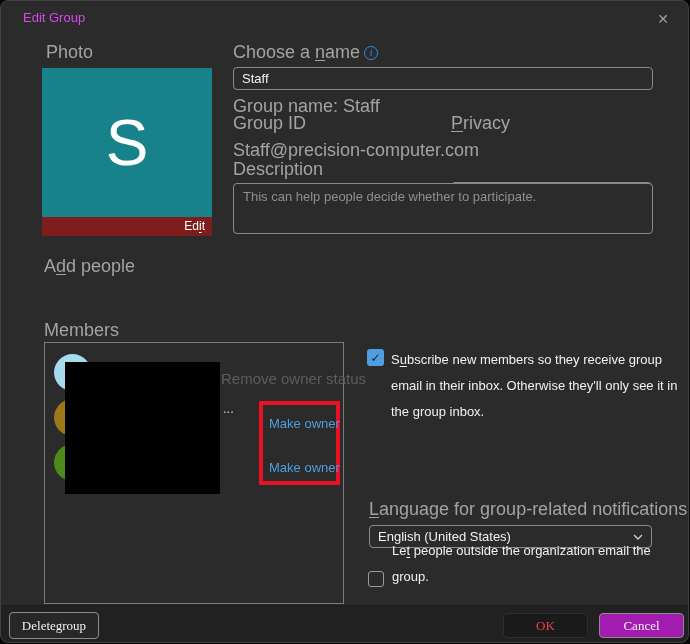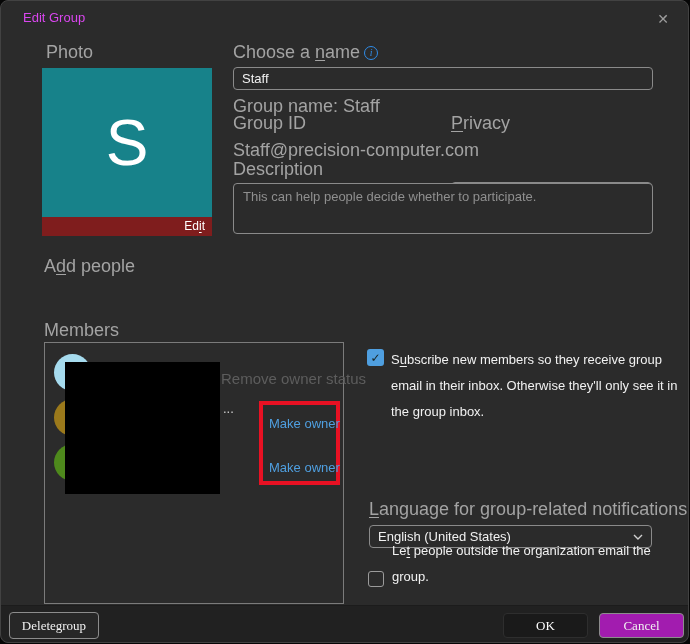--- a/index.html
+++ b/index.html
@@ -70,21 +70,21 @@
   .opt-text { position: absolute; font-size: 13px; color: #f1f1f1; line-height: 26px; }
 
   
   .footer { position: absolute; left: 0; right: 0; bottom: 0; height: 37px;
     background: #212121; border-top: 1px solid #1c1c1c; border-radius: 0 0 8px 8px; }
   .btn { position: absolute; font-size: 13px; font-family: Liberation Serif, serif; border-radius: 4px;
     display: flex; align-items: center; justify-content: center; cursor: default; }
   .btn-delete { left: 8px; top: 611px; width: 90px; height: 27px;
     background: #272727; border: 1px solid #8c8c8c; color: #f1f1f1; }
   .btn-ok { left: 502px; top: 612px; width: 85px; height: 25px;
-    background: #1a1a1a; border: 1px solid #2e2e2e; color: #ffffff; }
+    background: #1a1a1a; border: 1px solid #2e2e2e; color: #ef4444; }
   .btn-cancel { left: 598px; top: 612px; width: 85px; height: 25px;
     background: #a21caf; border: 1px solid #8c8c8c; color: #f1f1f1; }
 
   svg { display: block; }
 </style>
 </head>
 <body>
 
 <div class="dialog">
 

